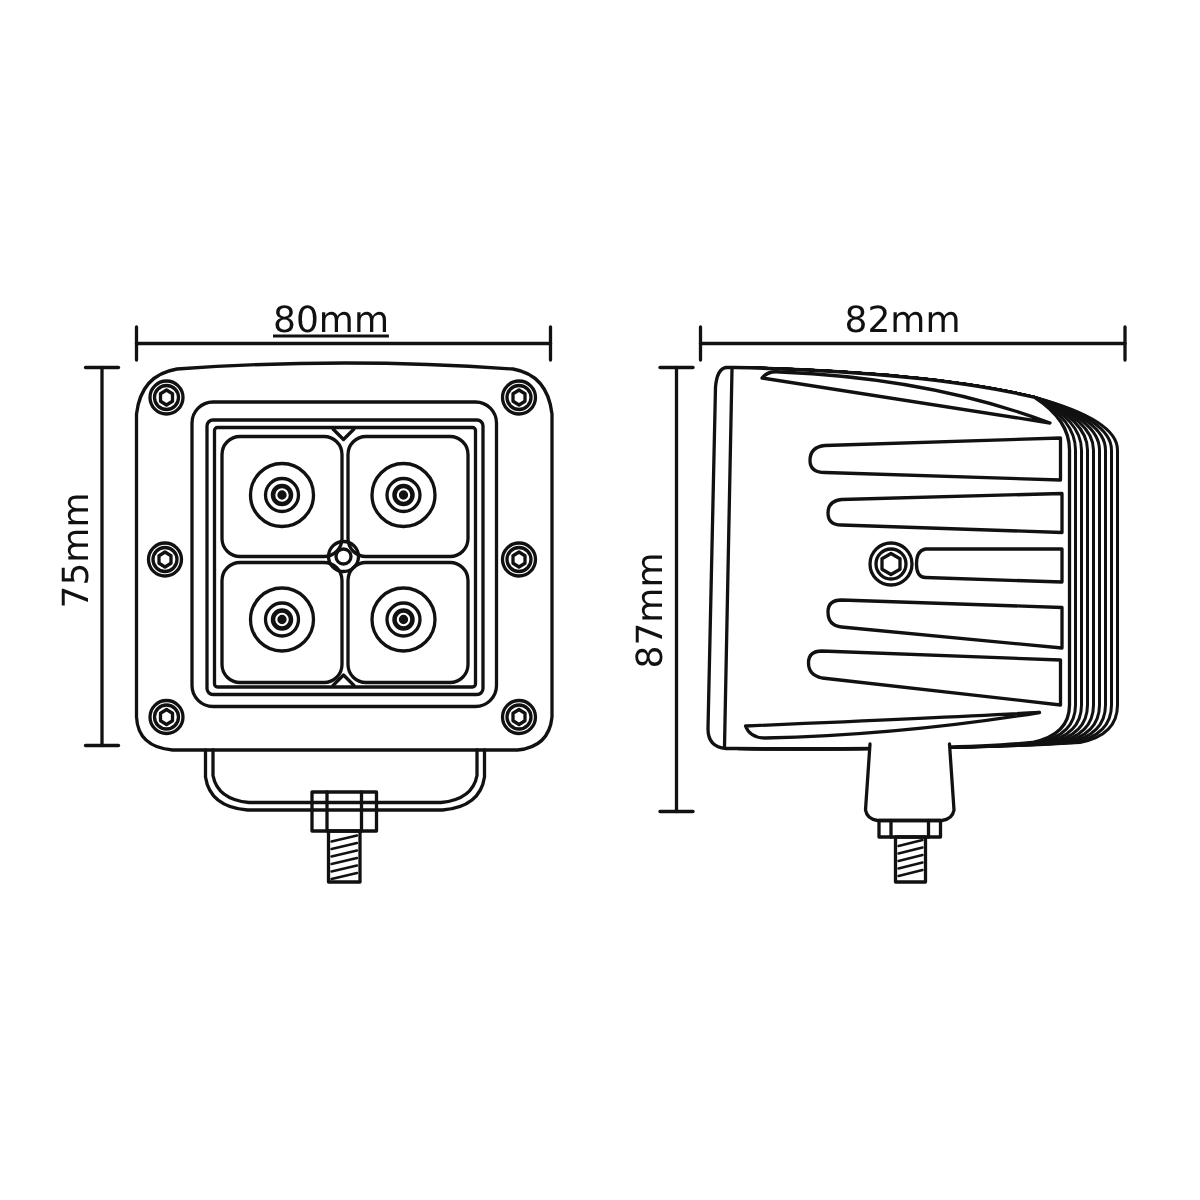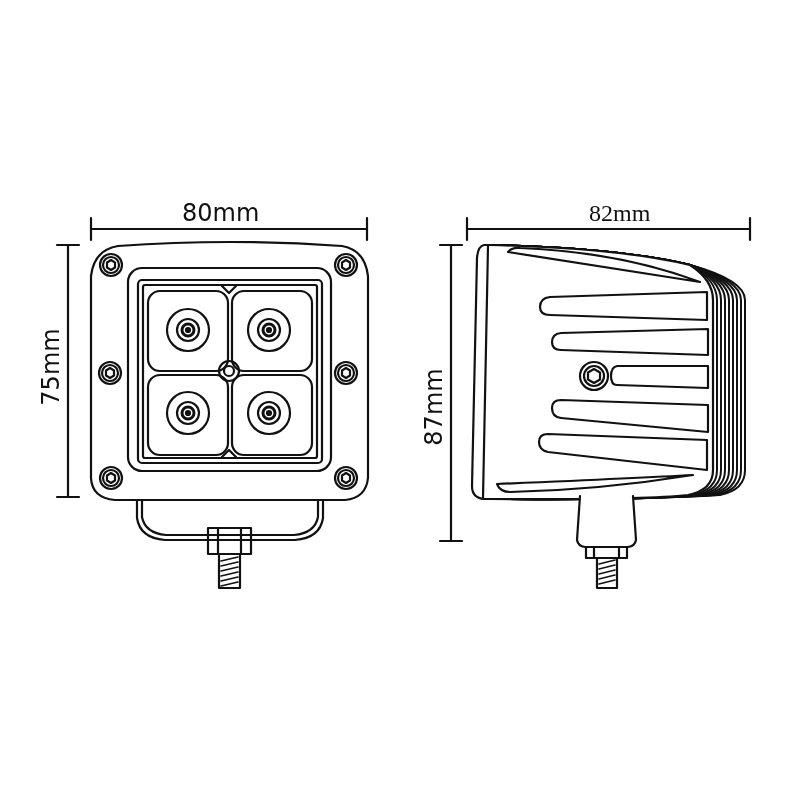--- a/index.html
+++ b/index.html
@@ -4,23 +4,23 @@
   <style>
     html, body { margin: 0; padding: 0; background: #ffffff; }
     body { width: 800px; height: 800px; position: relative; overflow: hidden; font-family: "DejaVu Sans", sans-serif; }
     svg { position: absolute; left: 0; top: 0; }
     .dim-label { position: absolute; font-family: "DejaVu Sans", sans-serif; font-size: 24px; color: #111; line-height: 1; white-space: nowrap; }
     .vert { transform: rotate(-90deg); transform-origin: center center; }
   </style>
 </head>
 <body>
 
-<div class="dim-label" style="left:182px; top:201px;">80mm</div>
+<div class="dim-label" style="left:182px; top:201px;text-decoration:underline;">80mm</div>
 <div class="dim-label vert" style="left:12px; top:355px;">75mm</div>
-<div class="dim-label" style="left:589px; top:201px;font-family:Liberation Serif, serif;">82mm</div>
+<div class="dim-label" style="left:563px; top:201px;">82mm</div>
 <div class="dim-label vert" style="left:395px; top:395px;">87mm</div>
 
 <svg width="800" height="800" viewBox="0 0 800 800" fill="none" stroke="#111" stroke-width="2.2" stroke-linejoin="round" stroke-linecap="round">
 
   <g>
     <line x1="91" y1="229" x2="367" y2="229"></line>
     <line x1="91" y1="218" x2="91" y2="240"></line>
     <line x1="367" y1="218" x2="367" y2="240"></line>
   </g>
   <g>

